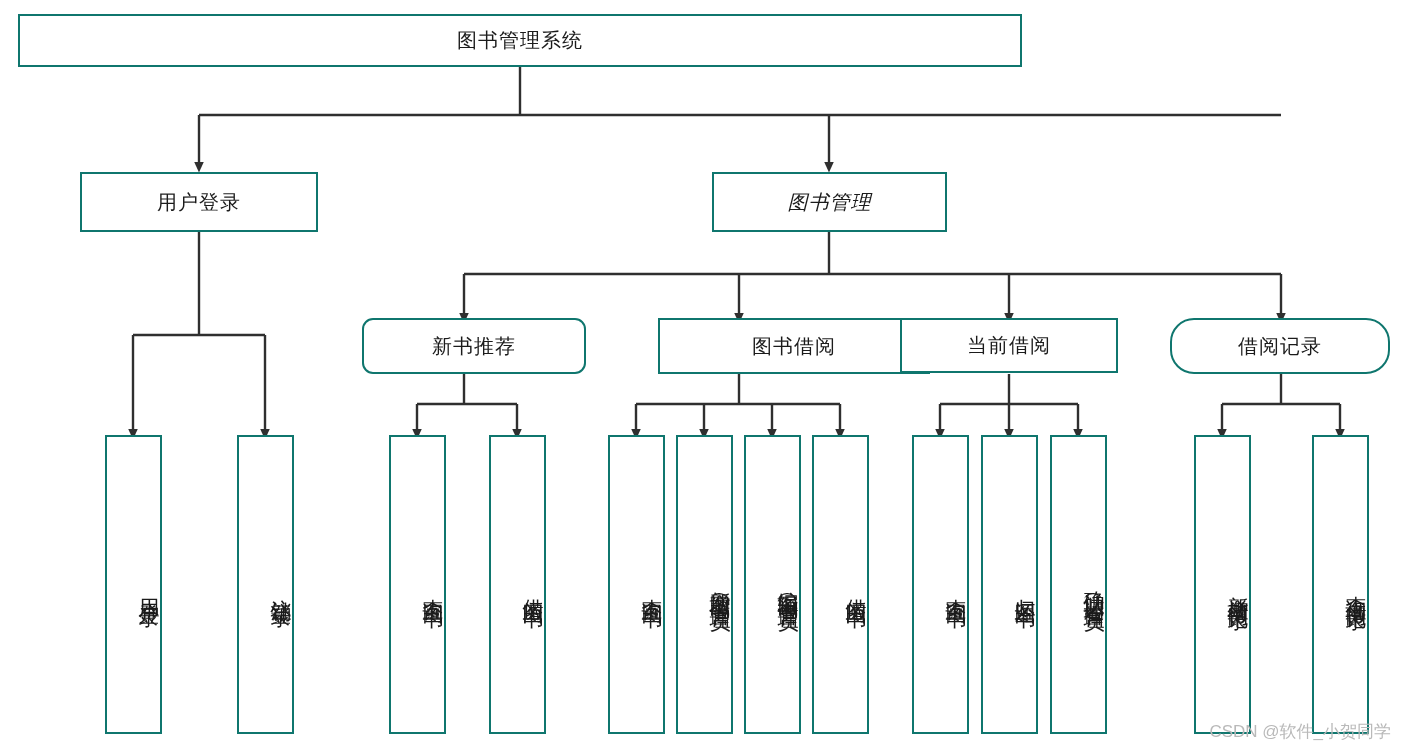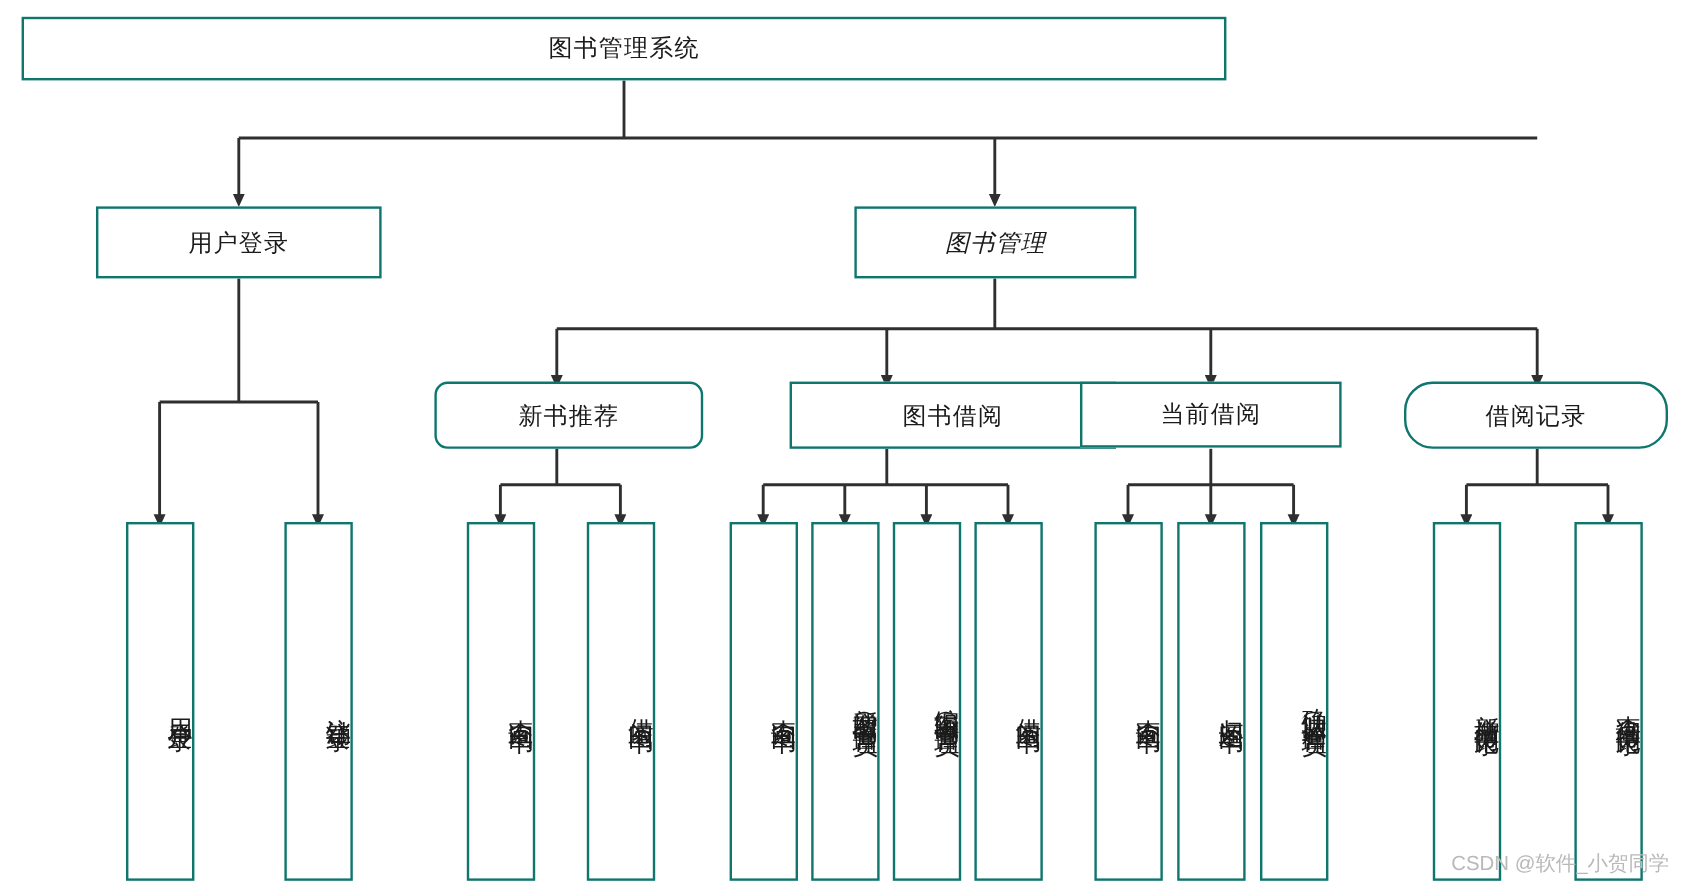--- a/index.html
+++ b/index.html
@@ -8,21 +8,21 @@
   #canvas{position:relative;width:1405px;height:747px;}
   svg#wires{position:absolute;left:0;top:0;width:1405px;height:747px;}
   .node{position:absolute;box-sizing:border-box;background:#ffffff;
         border:2px solid #0f766e;display:flex;align-items:center;
         justify-content:center;color:#1b1b1b;}
   .node.h{font-size:20px;letter-spacing:1px;}
   .node.v{writing-mode:vertical-rl;text-orientation:upright;
           font-size:21px;letter-spacing:3px;line-height:1.0;
           padding-top:6px;align-items:flex-start;justify-content:center;}
   .node.v span{display:inline-block;}
-  #watermark{position:absolute;right:14px;bottom:16px;font-size:17px;
+  #watermark{position:absolute;right:14px;bottom:4px;font-size:17px;
              color:#b9b9b9;white-space:nowrap;margin-left:40px;}
 </style>
 </head>
 <body>
 
 <div id="canvas">
 
   <svg id="wires" viewBox="0 0 1405 747">
     <defs>
       <marker id="arrow" markerWidth="11" markerHeight="11" refX="1.5" refY="5" orient="auto" markerUnits="userSpaceOnUse">

